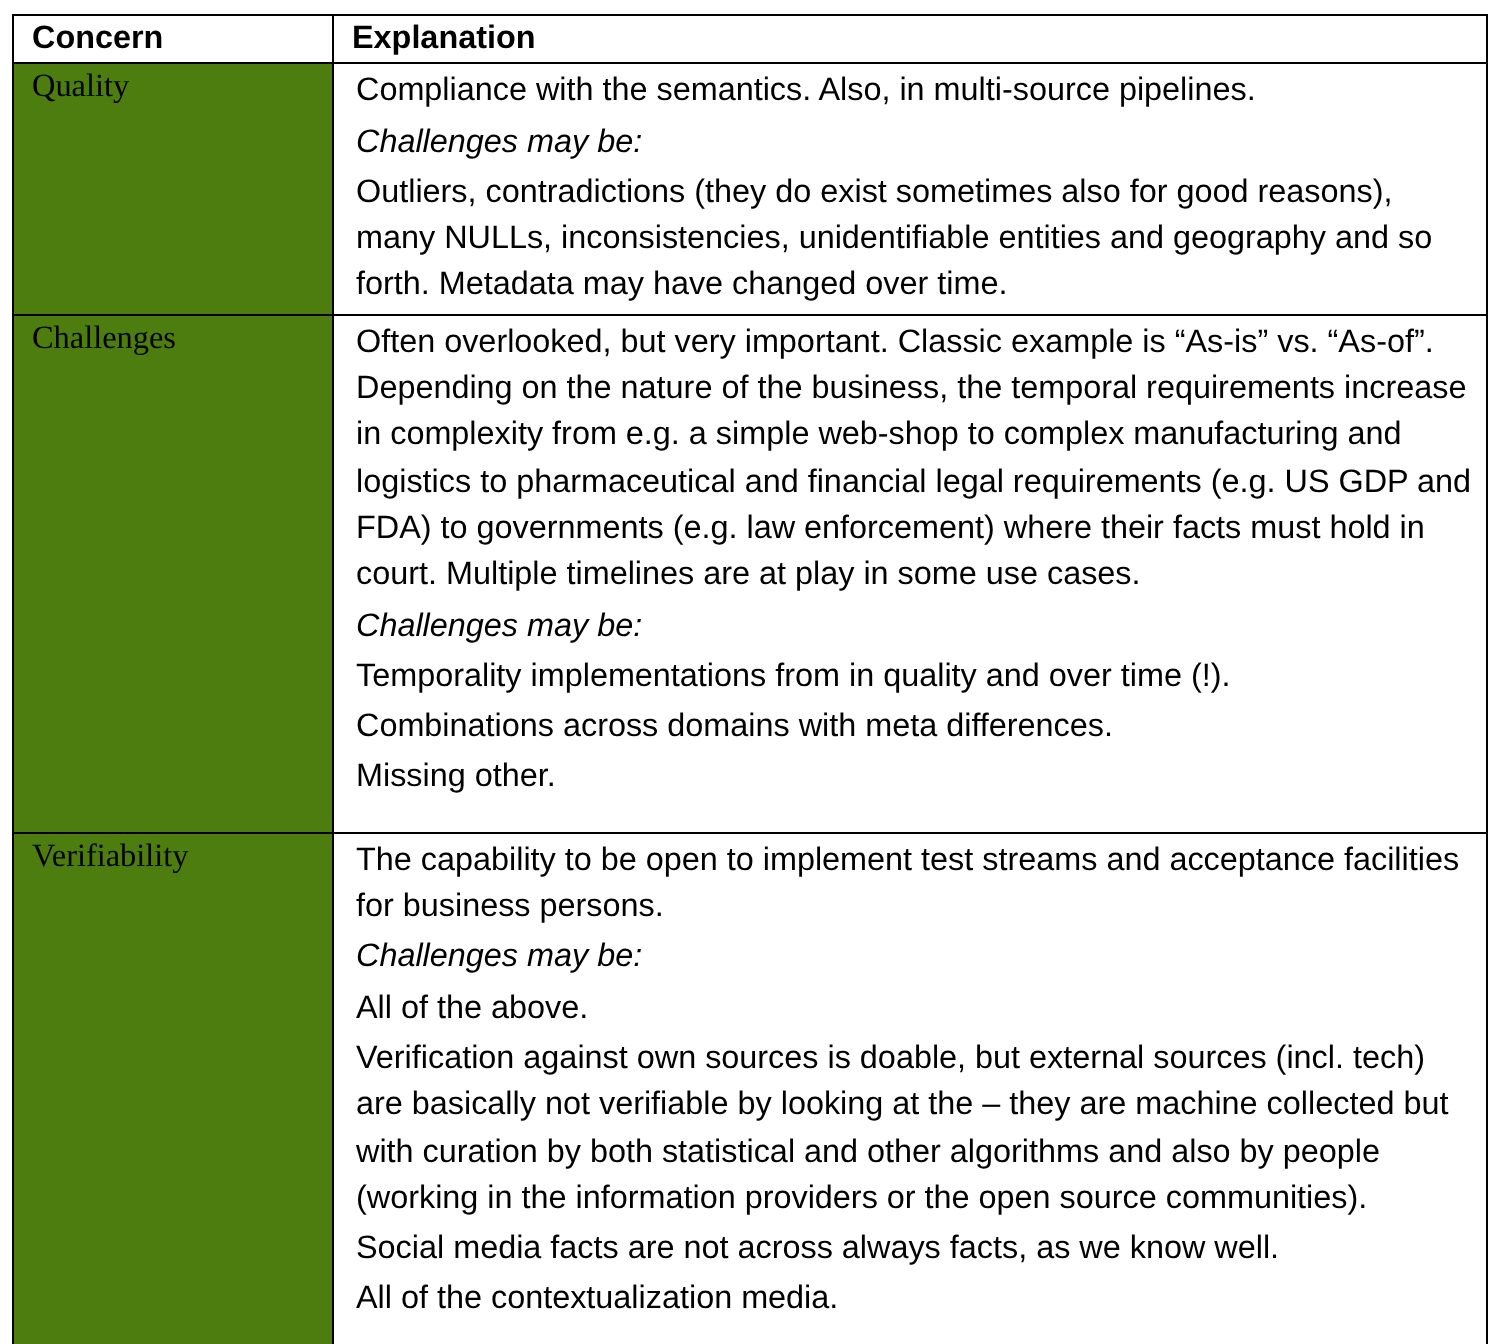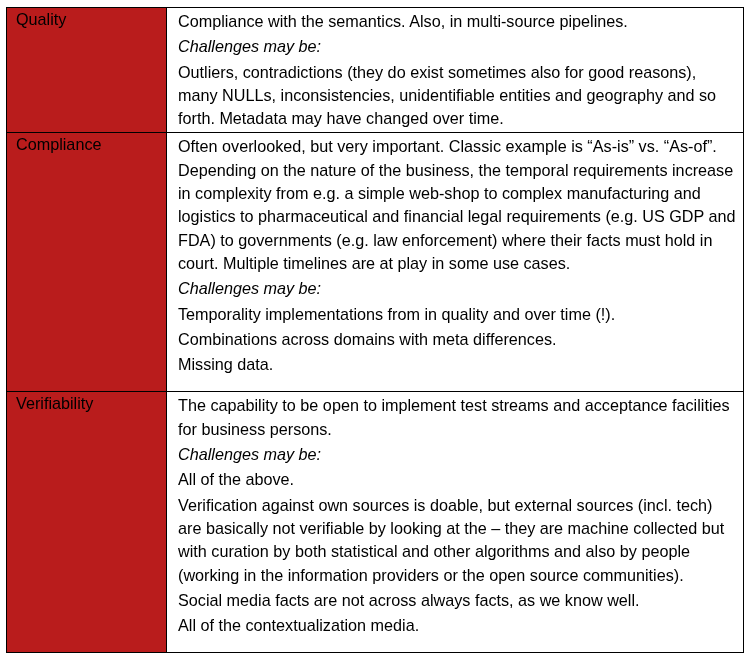--- a/index.html
+++ b/index.html
@@ -15,52 +15,56 @@
     }
     table.concerns td, table.concerns th {
       border: 1px solid #000;
       padding: 0 4px 0 9px;
       vertical-align: top;
       text-align: left;
     }
     col.c1 { width: 160px; }
     col.c2 { width: 577px; }
     th { font-weight: bold; height: 23px; }
-    td.concern { background: #b91c1c; }
+    td.concern { background: #4d7c0f; font-family: Liberation Serif, serif; }
     td.expl p { margin: 2px; }
     td.expl p.italic { font-style: italic; }
     tr.row-quality td { height: 116px; }
     tr.row-temporality td { height: 258px; }
     tr.row-verifiability td { height: 260px; }
   </style>
 </head>
 <body>
 
 <table class="concerns">
   <colgroup>
       <col class="c1">
       <col class="c2">
     </colgroup>
   <tbody>
+      <tr>
+    <th>Concern</th>
+    <th>Explanation</th>
+  </tr>
   <tr class="row-quality">
     <td class="concern">Quality</td>
     <td class="expl">
       <p>Compliance with the semantics. Also, in multi-source pipelines.</p>
       <p class="italic">Challenges may be:</p>
       <p>Outliers, contradictions (they do exist sometimes also for good reasons), many NULLs, inconsistencies, unidentifiable entities and geography and so forth. Metadata may have changed over time.</p>
     </td>
   </tr>
   <tr class="row-temporality">
-    <td class="concern">Compliance</td>
+    <td class="concern">Challenges</td>
     <td class="expl">
       <p>Often overlooked, but very important. Classic example is “As-is” vs. “As-of”. Depending on the nature of the business, the temporal requirements increase in complexity from e.g. a simple web-shop to complex manufacturing and logistics to pharmaceutical and financial legal requirements (e.g. US GDP and FDA) to governments (e.g. law enforcement) where their facts must hold in court. Multiple timelines are at play in some use cases.</p>
       <p class="italic">Challenges may be:</p>
       <p>Temporality implementations from in quality and over time (!).</p>
       <p>Combinations across domains with meta differences.</p>
-      <p>Missing data.</p>
+      <p>Missing other.</p>
     </td>
   </tr>
   <tr class="row-verifiability">
     <td class="concern">Verifiability</td>
     <td class="expl">
       <p>The capability to be open to implement test streams and acceptance facilities for business persons.</p>
       <p class="italic">Challenges may be:</p>
       <p>All of the above.</p>
       <p>Verification against own sources is doable, but external sources (incl. tech) are basically not verifiable by looking at the – they are machine collected but with curation by both statistical and other algorithms and also by people (working in the information providers or the open source communities).</p>
       <p>Social media facts are not across always facts, as we know well.</p>

